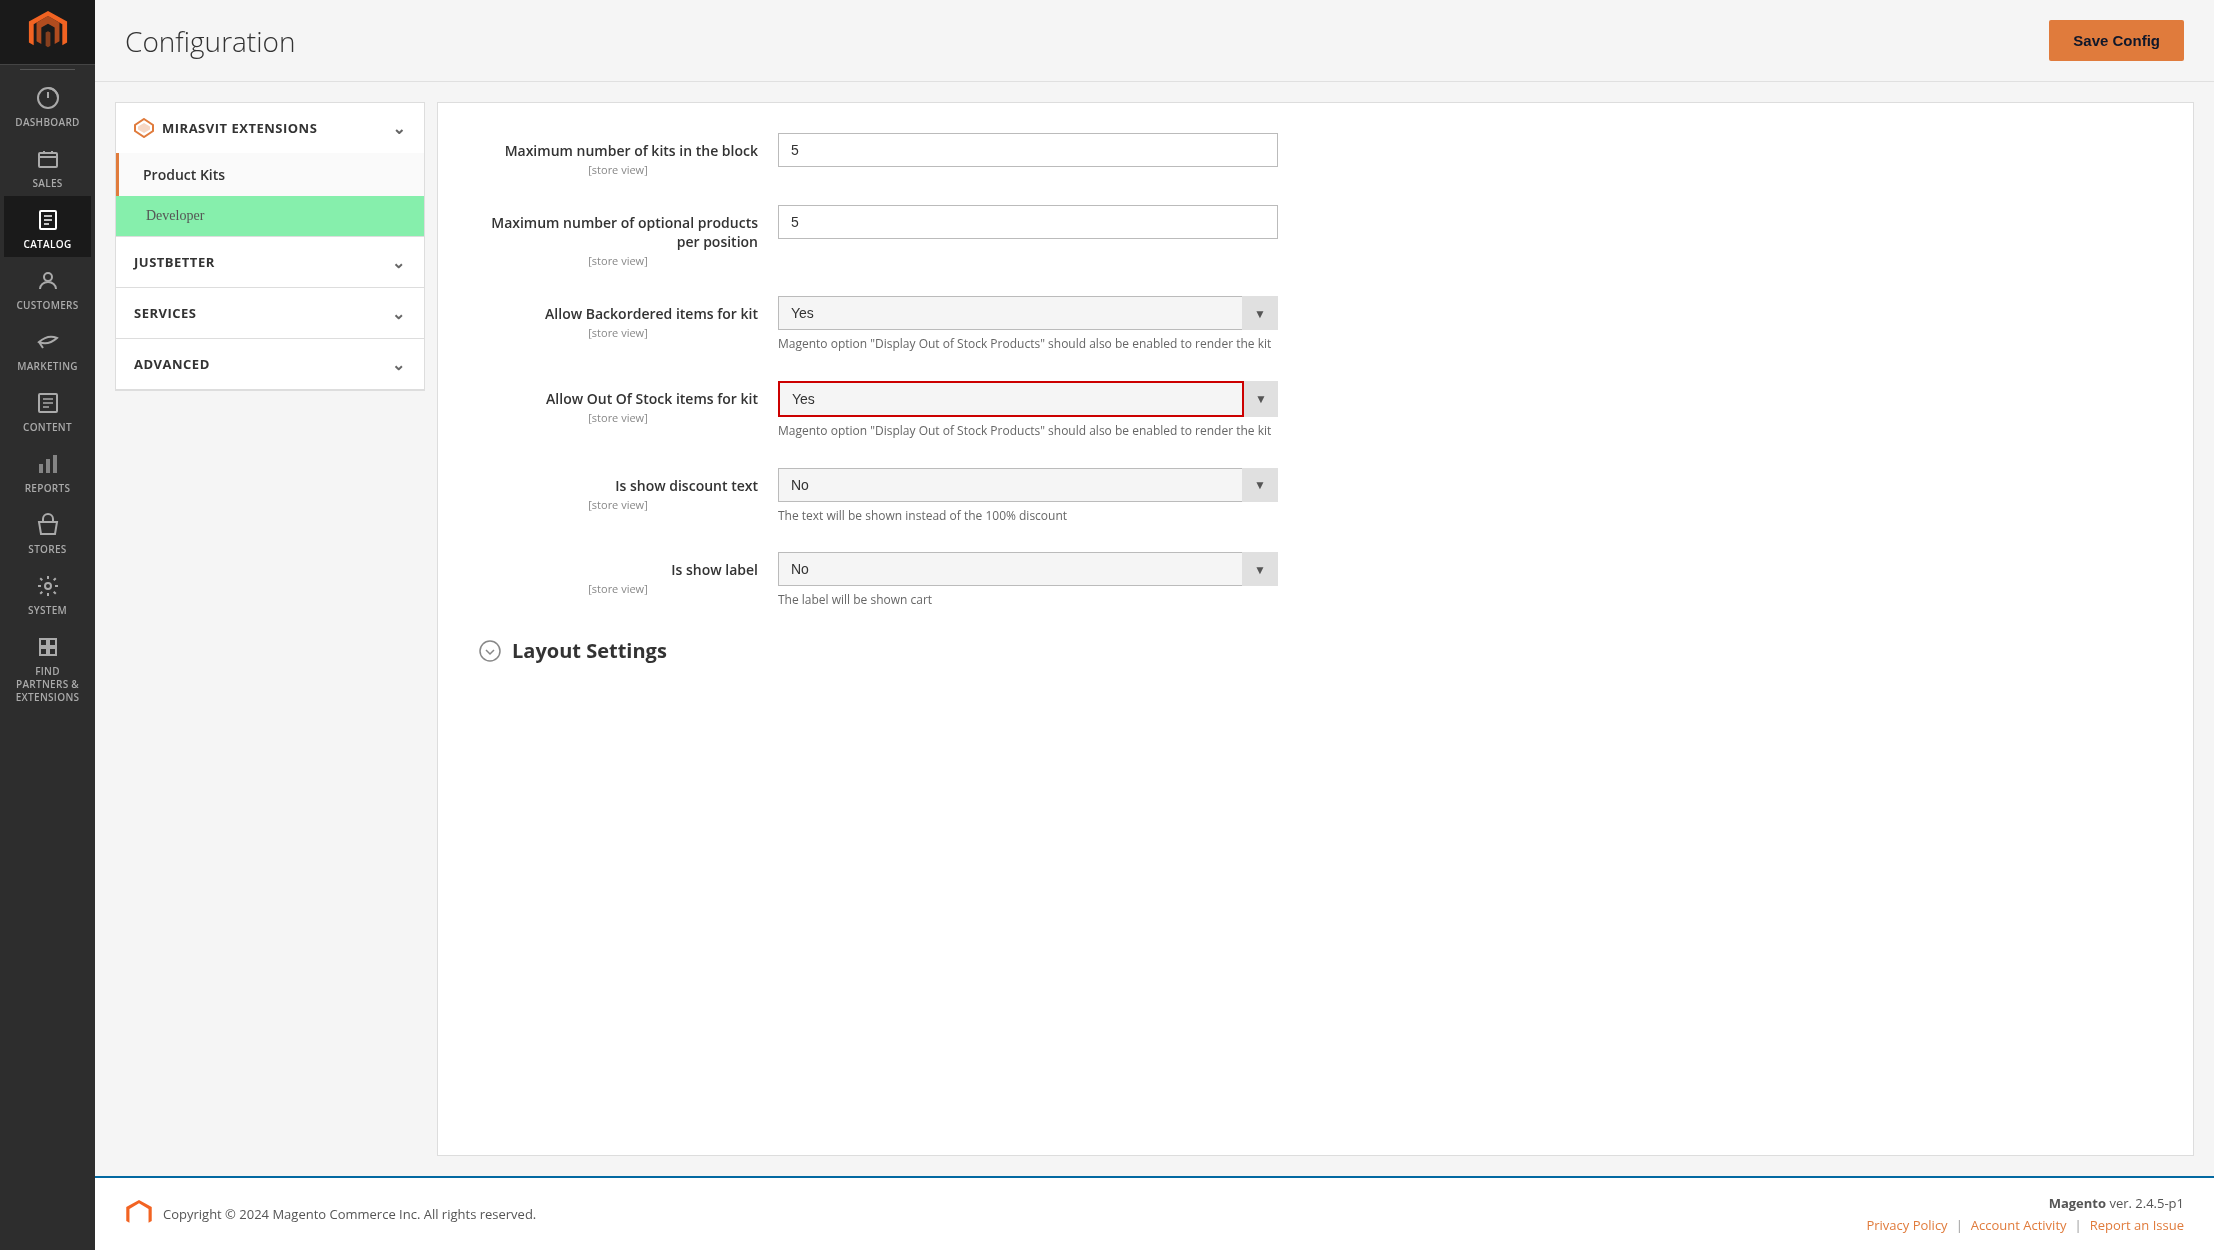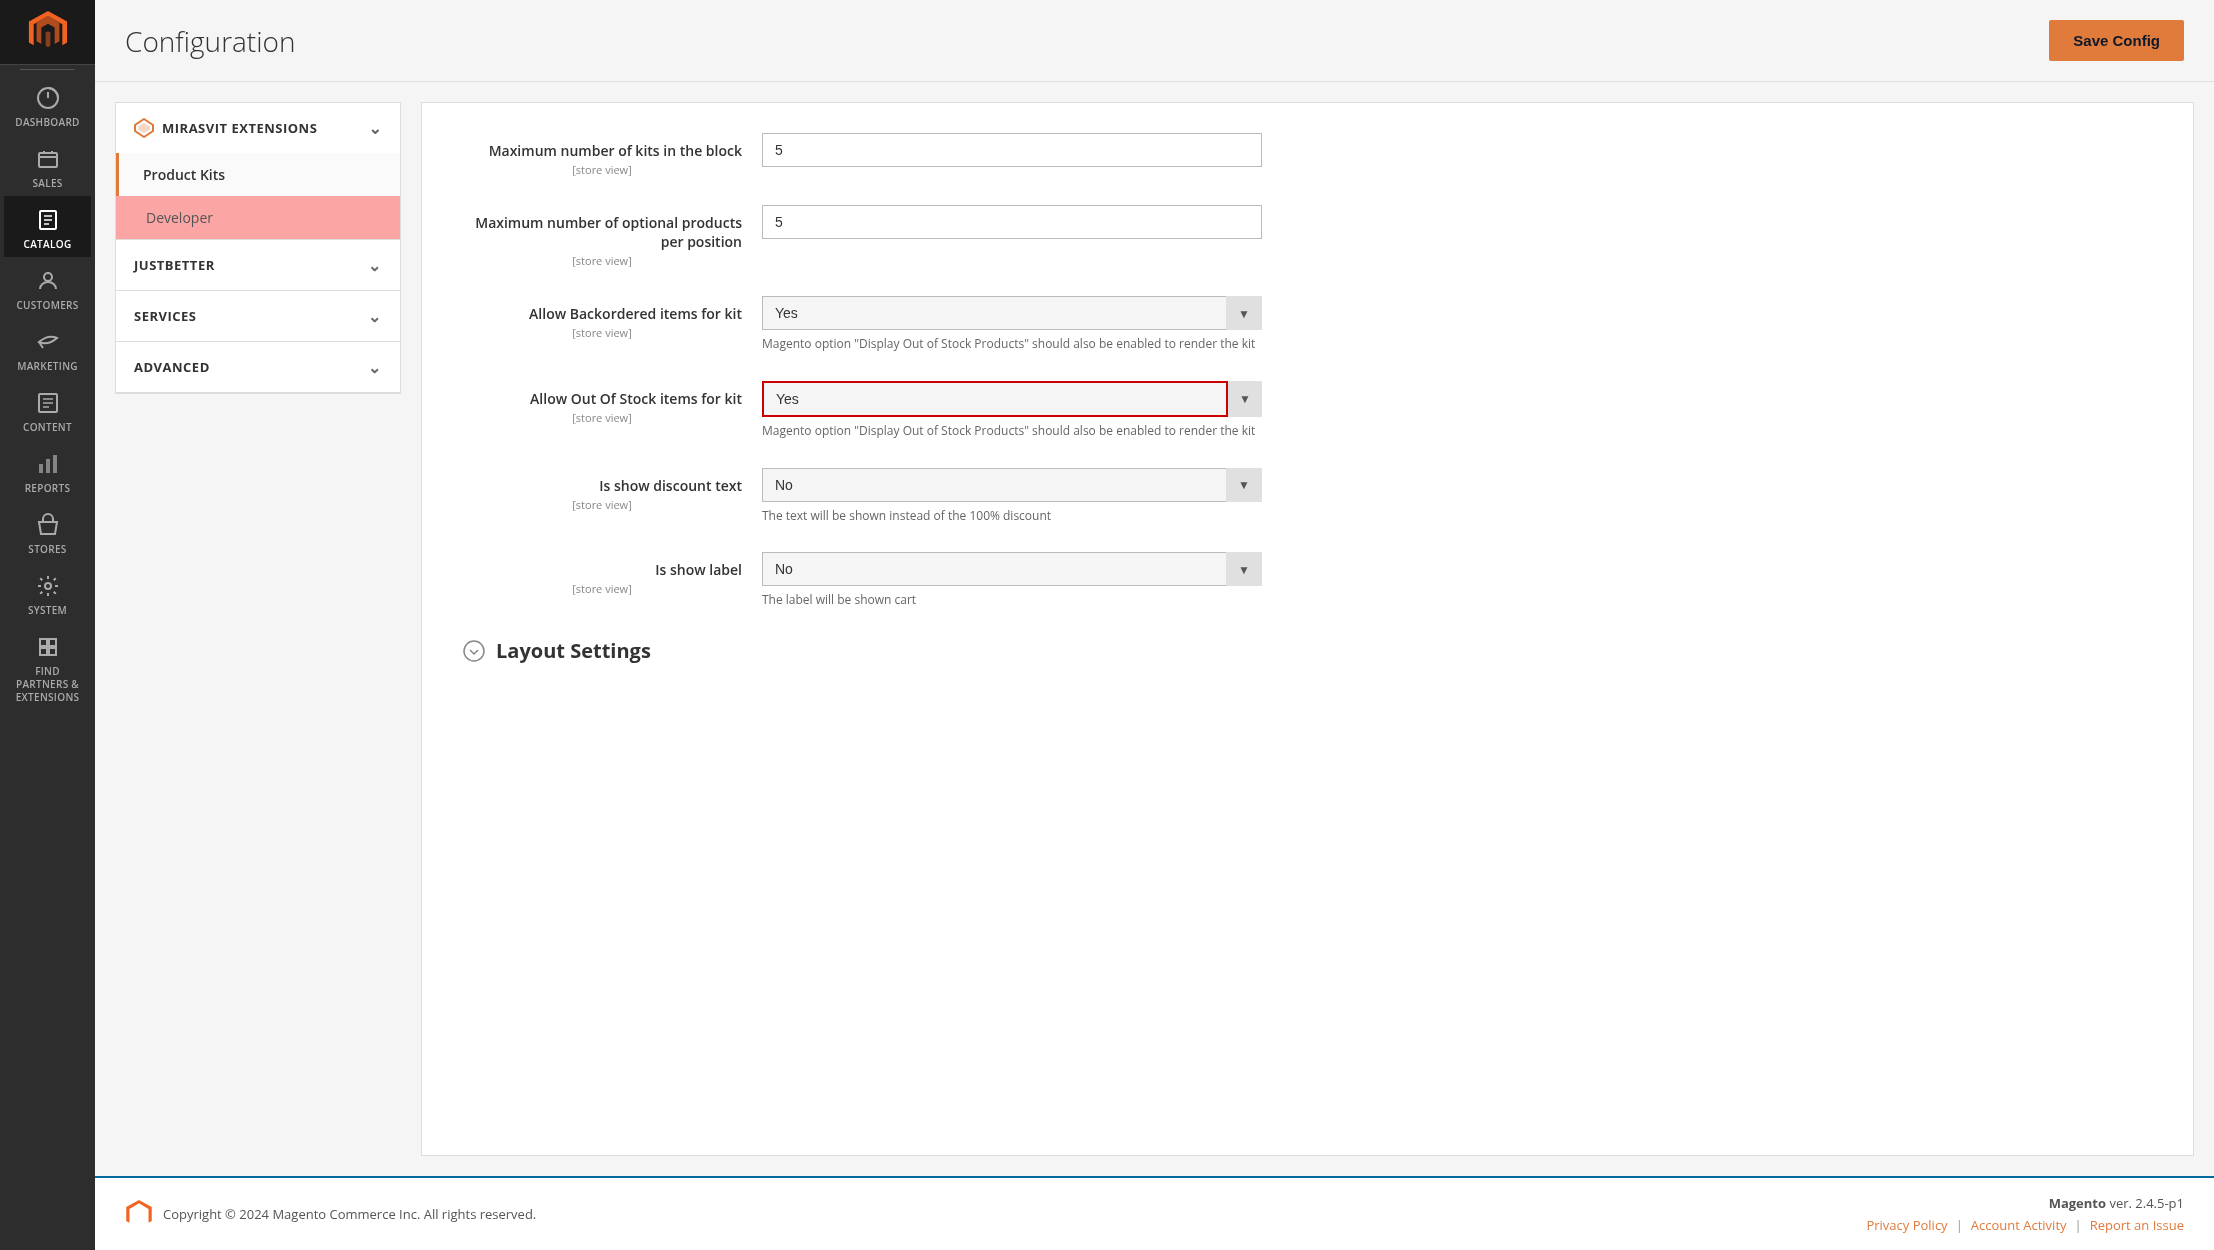--- a/index.html
+++ b/index.html
@@ -97,25 +97,25 @@
     
     .content-area {
       display: flex;
       flex: 1;
       padding: 20px;
       gap: 0;
     }
 
     
     .left-panel {
-      width: 286px;
+      width: 310px;
       flex-shrink: 0;
       background: #fff;
       border: 1px solid #ddd;
-      margin-right: 20px;
+      margin-right: 12px;
       align-self: flex-start;
     }
 
     .nav-section {
       border-bottom: 1px solid #ddd;
     }
     .nav-section-header {
       display: flex;
       align-items: center;
       justify-content: space-between;
@@ -158,21 +158,22 @@
     .nav-item.active {
       border-left: 3px solid #e07b3c;
       background: #fafafa;
       font-weight: 600;
     }
     .nav-item-sub {
       padding: 12px 18px 12px 30px;
       cursor: pointer;
       font-size: 14px;
       color: #555;
-      background: #fca5a5;
+      background: #86efac;
+      font-family: Liberation Serif, serif;
     }
 
     
     .right-panel {
       flex: 1;
       background: #fff;
       border: 1px solid #ddd;
       padding: 30px 40px;
     }
 

